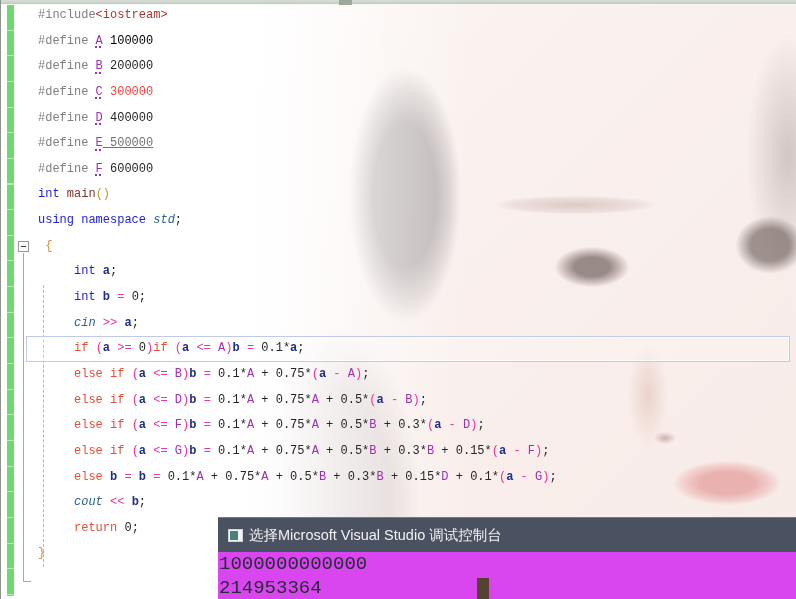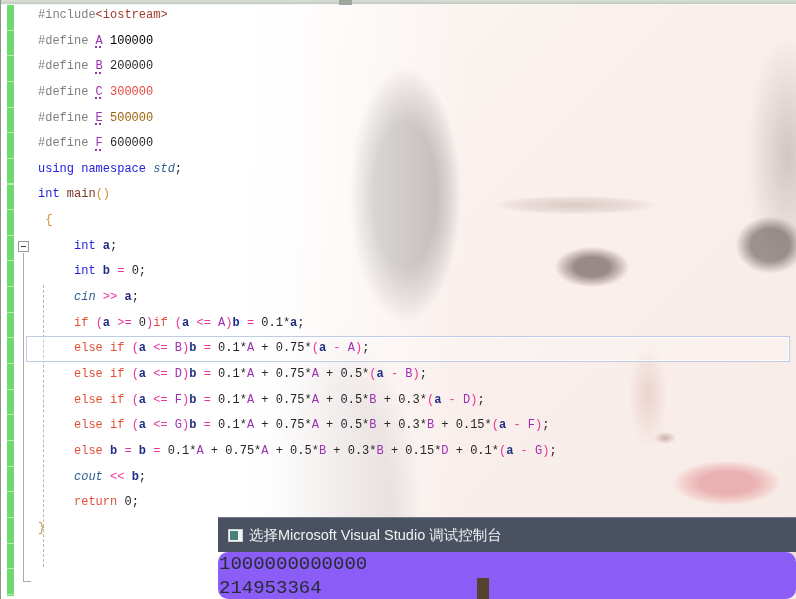--- a/index.html
+++ b/index.html
@@ -100,24 +100,25 @@
   <div id="outline-foot"></div>
   <div id="indent-guide"></div>
 
   <div id="line-highlight"></div>
 
   <div id="code">
       <div class="code-line"><span class="tk-pre" style="color: rgb(127, 127, 127);">#include</span><span class="tk-inc" style="color: rgb(162, 58, 46);">&lt;iostream&gt;</span></div>
       <div class="code-line"><span class="tk-pre" style="color: rgb(127, 127, 127);">#define </span><span class="tk-macrodef" style="color: rgb(157, 48, 179);">A</span><span class="tk-plain" style="color: #000000;"> 100000</span></div>
       <div class="code-line"><span class="tk-pre" style="color: rgb(127, 127, 127);">#define </span><span class="tk-macrodef" style="color: rgb(157, 48, 179);">B</span><span class="tk-plain" style="color: rgb(38, 38, 38);"> 200000</span></div>
       <div class="code-line"><span class="tk-pre" style="color: rgb(127, 127, 127);">#define </span><span class="tk-macrodef" style="color: rgb(157, 48, 179);">C</span><span class="tk-plain" style="color: #ef4444;"> 300000</span></div>
-      <div class="code-line"><span class="tk-pre" style="color: rgb(127, 127, 127);">#define </span><span class="tk-macrodef" style="color: rgb(157, 48, 179);">E</span><span class="tk-plain" style="color: #a16207;"> 500000</span></div>
+      <div class="code-line"><span class="tk-pre" style="color: rgb(127, 127, 127);">#define </span><span class="tk-macrodef" style="color: rgb(157, 48, 179);">D</span><span class="tk-plain" style="color: rgb(38, 38, 38);"> 400000</span></div>
+      <div class="code-line"><span class="tk-pre" style="color: rgb(127, 127, 127);">#define </span><span class="tk-macrodef" style="color: rgb(157, 48, 179);">E</span><span class="tk-plain" style="color: #737373; text-decoration: underline;"> 500000</span></div>
       <div class="code-line"><span class="tk-pre" style="color: rgb(127, 127, 127);">#define </span><span class="tk-macrodef" style="color: rgb(157, 48, 179);">F</span><span class="tk-plain" style="color: rgb(38, 38, 38);"> 600000</span></div>
+      <div class="code-line"><span class="tk-kw" style="color: rgb(33, 33, 221);">int</span><span class="tk-plain" style="color: rgb(38, 38, 38);"> </span><span class="tk-fn" style="color: rgb(126, 53, 43);">main</span><span class="tk-brace" style="color: rgb(207, 142, 60);">()</span></div>
       <div class="code-line"><span class="tk-kw" style="color: rgb(33, 33, 221);">using namespace</span><span class="tk-plain" style="color: rgb(38, 38, 38);"> </span><span class="tk-it" style="color: rgb(48, 97, 143);">std</span><span class="tk-plain" style="color: rgb(38, 38, 38);">;</span></div>
-      <div class="code-line"><span class="tk-kw" style="color: rgb(33, 33, 221);">int</span><span class="tk-plain" style="color: rgb(38, 38, 38);"> </span><span class="tk-fn" style="color: rgb(126, 53, 43);">main</span><span class="tk-brace" style="color: rgb(207, 142, 60);">()</span></div>
       <div class="code-line"><span class="tk-brace" style="color: rgb(207, 142, 60);"> {</span></div>
       <div class="code-line"><span class="tk-plain" style="color: rgb(38, 38, 38);">     </span><span class="tk-kw" style="color: rgb(33, 33, 221);">int</span><span class="tk-plain" style="color: rgb(38, 38, 38);"> </span><span class="tk-var" style="color: rgb(34, 46, 133);">a</span><span class="tk-plain" style="color: rgb(38, 38, 38);">;</span></div>
       <div class="code-line"><span class="tk-plain" style="color: rgb(38, 38, 38);">     </span><span class="tk-kw" style="color: rgb(33, 33, 221);">int</span><span class="tk-plain" style="color: rgb(38, 38, 38);"> </span><span class="tk-var" style="color: rgb(34, 46, 133);">b</span><span class="tk-plain" style="color: rgb(38, 38, 38);"> </span><span class="tk-op" style="color: rgb(236, 51, 153);">=</span><span class="tk-plain" style="color: rgb(38, 38, 38);"> 0;</span></div>
       <div class="code-line"><span class="tk-plain" style="color: rgb(38, 38, 38);">     </span><span class="tk-it" style="color: rgb(48, 97, 143);">cin</span><span class="tk-plain" style="color: rgb(38, 38, 38);"> </span><span class="tk-op" style="color: rgb(236, 51, 153);">&gt;&gt;</span><span class="tk-plain" style="color: rgb(38, 38, 38);"> </span><span class="tk-var" style="color: rgb(34, 46, 133);">a</span><span class="tk-plain" style="color: rgb(38, 38, 38);">;</span></div>
       <div class="code-line"><span class="tk-plain" style="color: rgb(38, 38, 38);">     </span><span class="tk-ctrl" style="color: rgb(226, 80, 56);">if</span><span class="tk-plain" style="color: rgb(38, 38, 38);"> </span><span class="tk-op" style="color: rgb(236, 51, 153);">(</span><span class="tk-var" style="color: rgb(34, 46, 133);">a</span><span class="tk-plain" style="color: rgb(38, 38, 38);"> </span><span class="tk-op" style="color: rgb(236, 51, 153);">&gt;=</span><span class="tk-plain" style="color: rgb(38, 38, 38);"> 0</span><span class="tk-op" style="color: rgb(236, 51, 153);">)</span><span class="tk-ctrl" style="color: rgb(226, 80, 56);">if</span><span class="tk-plain" style="color: rgb(38, 38, 38);"> </span><span class="tk-op" style="color: rgb(236, 51, 153);">(</span><span class="tk-var" style="color: rgb(34, 46, 133);">a</span><span class="tk-plain" style="color: rgb(38, 38, 38);"> </span><span class="tk-op" style="color: rgb(236, 51, 153);">&lt;=</span><span class="tk-plain" style="color: rgb(38, 38, 38);"> </span><span class="tk-macro" style="color: rgb(157, 48, 179);">A</span><span class="tk-op" style="color: rgb(236, 51, 153);">)</span><span class="tk-var" style="color: rgb(34, 46, 133);">b</span><span class="tk-plain" style="color: rgb(38, 38, 38);"> </span><span class="tk-op" style="color: rgb(236, 51, 153);">=</span><span class="tk-plain" style="color: rgb(38, 38, 38);"> 0.1*</span><span class="tk-var" style="color: rgb(34, 46, 133);">a</span><span class="tk-plain" style="color: rgb(38, 38, 38);">;</span></div>
       <div class="code-line"><span class="tk-plain" style="color: rgb(38, 38, 38);">     </span><span class="tk-ctrl" style="color: rgb(226, 80, 56);">else if</span><span class="tk-plain" style="color: rgb(38, 38, 38);"> </span><span class="tk-op" style="color: rgb(236, 51, 153);">(</span><span class="tk-var" style="color: rgb(34, 46, 133);">a</span><span class="tk-plain" style="color: rgb(38, 38, 38);"> </span><span class="tk-op" style="color: rgb(236, 51, 153);">&lt;=</span><span class="tk-plain" style="color: rgb(38, 38, 38);"> </span><span class="tk-macro" style="color: rgb(157, 48, 179);">B</span><span class="tk-op" style="color: rgb(236, 51, 153);">)</span><span class="tk-var" style="color: rgb(34, 46, 133);">b</span><span class="tk-plain" style="color: rgb(38, 38, 38);"> </span><span class="tk-op" style="color: rgb(236, 51, 153);">=</span><span class="tk-plain" style="color: rgb(38, 38, 38);"> 0.1*</span><span class="tk-macro" style="color: rgb(157, 48, 179);">A</span><span class="tk-plain" style="color: rgb(38, 38, 38);"> + 0.75*</span><span class="tk-op" style="color: rgb(236, 51, 153);">(</span><span class="tk-var" style="color: rgb(34, 46, 133);">a</span><span class="tk-plain" style="color: rgb(38, 38, 38);"> </span><span class="tk-op" style="color: rgb(236, 51, 153);">-</span><span class="tk-plain" style="color: rgb(38, 38, 38);"> </span><span class="tk-macro" style="color: rgb(157, 48, 179);">A</span><span class="tk-op" style="color: rgb(236, 51, 153);">)</span><span class="tk-plain" style="color: rgb(38, 38, 38);">;</span></div>
       <div class="code-line"><span class="tk-plain" style="color: rgb(38, 38, 38);">     </span><span class="tk-ctrl" style="color: rgb(226, 80, 56);">else if</span><span class="tk-plain" style="color: rgb(38, 38, 38);"> </span><span class="tk-op" style="color: rgb(236, 51, 153);">(</span><span class="tk-var" style="color: rgb(34, 46, 133);">a</span><span class="tk-plain" style="color: rgb(38, 38, 38);"> </span><span class="tk-op" style="color: rgb(236, 51, 153);">&lt;=</span><span class="tk-plain" style="color: rgb(38, 38, 38);"> </span><span class="tk-macro" style="color: rgb(157, 48, 179);">D</span><span class="tk-op" style="color: rgb(236, 51, 153);">)</span><span class="tk-var" style="color: rgb(34, 46, 133);">b</span><span class="tk-plain" style="color: rgb(38, 38, 38);"> </span><span class="tk-op" style="color: rgb(236, 51, 153);">=</span><span class="tk-plain" style="color: rgb(38, 38, 38);"> 0.1*</span><span class="tk-macro" style="color: rgb(157, 48, 179);">A</span><span class="tk-plain" style="color: rgb(38, 38, 38);"> + 0.75*</span><span class="tk-macro" style="color: rgb(157, 48, 179);">A</span><span class="tk-plain" style="color: rgb(38, 38, 38);"> + 0.5*</span><span class="tk-op" style="color: rgb(236, 51, 153);">(</span><span class="tk-var" style="color: rgb(34, 46, 133);">a</span><span class="tk-plain" style="color: rgb(38, 38, 38);"> </span><span class="tk-op" style="color: rgb(236, 51, 153);">-</span><span class="tk-plain" style="color: rgb(38, 38, 38);"> </span><span class="tk-macro" style="color: rgb(157, 48, 179);">B</span><span class="tk-op" style="color: rgb(236, 51, 153);">)</span><span class="tk-plain" style="color: rgb(38, 38, 38);">;</span></div>
       <div class="code-line"><span class="tk-plain" style="color: rgb(38, 38, 38);">     </span><span class="tk-ctrl" style="color: rgb(226, 80, 56);">else if</span><span class="tk-plain" style="color: rgb(38, 38, 38);"> </span><span class="tk-op" style="color: rgb(236, 51, 153);">(</span><span class="tk-var" style="color: rgb(34, 46, 133);">a</span><span class="tk-plain" style="color: rgb(38, 38, 38);"> </span><span class="tk-op" style="color: rgb(236, 51, 153);">&lt;=</span><span class="tk-plain" style="color: rgb(38, 38, 38);"> </span><span class="tk-macro" style="color: rgb(157, 48, 179);">F</span><span class="tk-op" style="color: rgb(236, 51, 153);">)</span><span class="tk-var" style="color: rgb(34, 46, 133);">b</span><span class="tk-plain" style="color: rgb(38, 38, 38);"> </span><span class="tk-op" style="color: rgb(236, 51, 153);">=</span><span class="tk-plain" style="color: rgb(38, 38, 38);"> 0.1*</span><span class="tk-macro" style="color: rgb(157, 48, 179);">A</span><span class="tk-plain" style="color: rgb(38, 38, 38);"> + 0.75*</span><span class="tk-macro" style="color: rgb(157, 48, 179);">A</span><span class="tk-plain" style="color: rgb(38, 38, 38);"> + 0.5*</span><span class="tk-macro" style="color: rgb(157, 48, 179);">B</span><span class="tk-plain" style="color: rgb(38, 38, 38);"> + 0.3*</span><span class="tk-op" style="color: rgb(236, 51, 153);">(</span><span class="tk-var" style="color: rgb(34, 46, 133);">a</span><span class="tk-plain" style="color: rgb(38, 38, 38);"> </span><span class="tk-op" style="color: rgb(236, 51, 153);">-</span><span class="tk-plain" style="color: rgb(38, 38, 38);"> </span><span class="tk-macro" style="color: rgb(157, 48, 179);">D</span><span class="tk-op" style="color: rgb(236, 51, 153);">)</span><span class="tk-plain" style="color: rgb(38, 38, 38);">;</span></div>
       <div class="code-line"><span class="tk-plain" style="color: rgb(38, 38, 38);">     </span><span class="tk-ctrl" style="color: rgb(226, 80, 56);">else if</span><span class="tk-plain" style="color: rgb(38, 38, 38);"> </span><span class="tk-op" style="color: rgb(236, 51, 153);">(</span><span class="tk-var" style="color: rgb(34, 46, 133);">a</span><span class="tk-plain" style="color: rgb(38, 38, 38);"> </span><span class="tk-op" style="color: rgb(236, 51, 153);">&lt;=</span><span class="tk-plain" style="color: rgb(38, 38, 38);"> </span><span class="tk-macro" style="color: rgb(157, 48, 179);">G</span><span class="tk-op" style="color: rgb(236, 51, 153);">)</span><span class="tk-var" style="color: rgb(34, 46, 133);">b</span><span class="tk-plain" style="color: rgb(38, 38, 38);"> </span><span class="tk-op" style="color: rgb(236, 51, 153);">=</span><span class="tk-plain" style="color: rgb(38, 38, 38);"> 0.1*</span><span class="tk-macro" style="color: rgb(157, 48, 179);">A</span><span class="tk-plain" style="color: rgb(38, 38, 38);"> + 0.75*</span><span class="tk-macro" style="color: rgb(157, 48, 179);">A</span><span class="tk-plain" style="color: rgb(38, 38, 38);"> + 0.5*</span><span class="tk-macro" style="color: rgb(157, 48, 179);">B</span><span class="tk-plain" style="color: rgb(38, 38, 38);"> + 0.3*</span><span class="tk-macro" style="color: rgb(157, 48, 179);">B</span><span class="tk-plain" style="color: rgb(38, 38, 38);"> + 0.15*</span><span class="tk-op" style="color: rgb(236, 51, 153);">(</span><span class="tk-var" style="color: rgb(34, 46, 133);">a</span><span class="tk-plain" style="color: rgb(38, 38, 38);"> </span><span class="tk-op" style="color: rgb(236, 51, 153);">-</span><span class="tk-plain" style="color: rgb(38, 38, 38);"> </span><span class="tk-macro" style="color: rgb(157, 48, 179);">F</span><span class="tk-op" style="color: rgb(236, 51, 153);">)</span><span class="tk-plain" style="color: rgb(38, 38, 38);">;</span></div>
       <div class="code-line"><span class="tk-plain" style="color: rgb(38, 38, 38);">     </span><span class="tk-ctrl" style="color: rgb(226, 80, 56);">else</span><span class="tk-plain" style="color: rgb(38, 38, 38);"> </span><span class="tk-var" style="color: rgb(34, 46, 133);">b</span><span class="tk-plain" style="color: rgb(38, 38, 38);"> </span><span class="tk-op" style="color: rgb(236, 51, 153);">=</span><span class="tk-plain" style="color: rgb(38, 38, 38);"> </span><span class="tk-var" style="color: rgb(34, 46, 133);">b</span><span class="tk-plain" style="color: rgb(38, 38, 38);"> </span><span class="tk-op" style="color: rgb(236, 51, 153);">=</span><span class="tk-plain" style="color: rgb(38, 38, 38);"> 0.1*</span><span class="tk-macro" style="color: rgb(157, 48, 179);">A</span><span class="tk-plain" style="color: rgb(38, 38, 38);"> + 0.75*</span><span class="tk-macro" style="color: rgb(157, 48, 179);">A</span><span class="tk-plain" style="color: rgb(38, 38, 38);"> + 0.5*</span><span class="tk-macro" style="color: rgb(157, 48, 179);">B</span><span class="tk-plain" style="color: rgb(38, 38, 38);"> + 0.3*</span><span class="tk-macro" style="color: rgb(157, 48, 179);">B</span><span class="tk-plain" style="color: rgb(38, 38, 38);"> + 0.15*</span><span class="tk-macro" style="color: rgb(157, 48, 179);">D</span><span class="tk-plain" style="color: rgb(38, 38, 38);"> + 0.1*</span><span class="tk-op" style="color: rgb(236, 51, 153);">(</span><span class="tk-var" style="color: rgb(34, 46, 133);">a</span><span class="tk-plain" style="color: rgb(38, 38, 38);"> </span><span class="tk-op" style="color: rgb(236, 51, 153);">-</span><span class="tk-plain" style="color: rgb(38, 38, 38);"> </span><span class="tk-macro" style="color: rgb(157, 48, 179);">G</span><span class="tk-op" style="color: rgb(236, 51, 153);">)</span><span class="tk-plain" style="color: rgb(38, 38, 38);">;</span></div>
@@ -126,20 +127,20 @@
       <div class="code-line"><span class="tk-brace" style="color: rgb(207, 142, 60);">}</span></div>
     </div>
 
   <div id="console">
     <div id="console-titlebar" style="background: rgb(74, 81, 96);">
       <div id="console-icon">
         <div class="pane"></div>
       </div>
       <div id="console-title">选择Microsoft Visual Studio 调试控制台</div>
     </div>
-    <div id="console-body" style="background: #8b5cf6; border-radius: 10px;">
+    <div id="console-body" style="background: #d946ef;">
         <div class="console-line">1000000000000</div>
         <div class="console-line">214953364</div>
       </div>
     <div id="console-cursor" style="background: rgb(84, 67, 47);"></div>
   </div>
 
 </div>
 
 </body></html>

